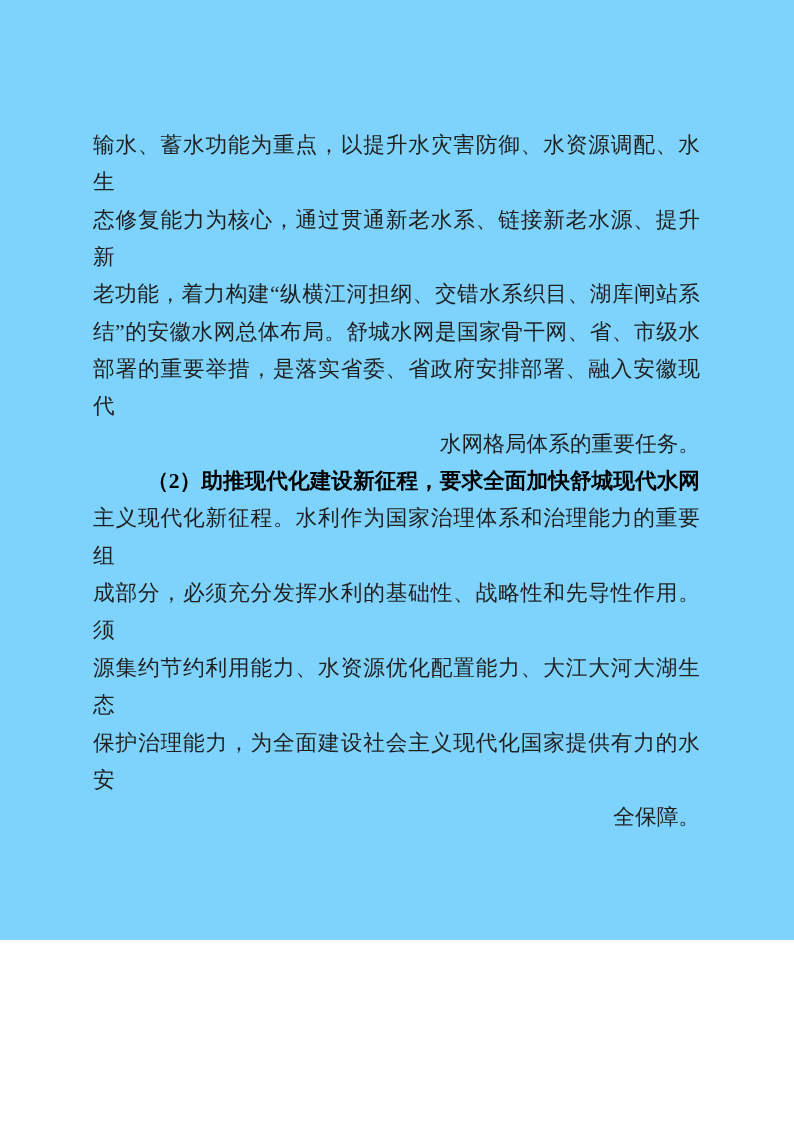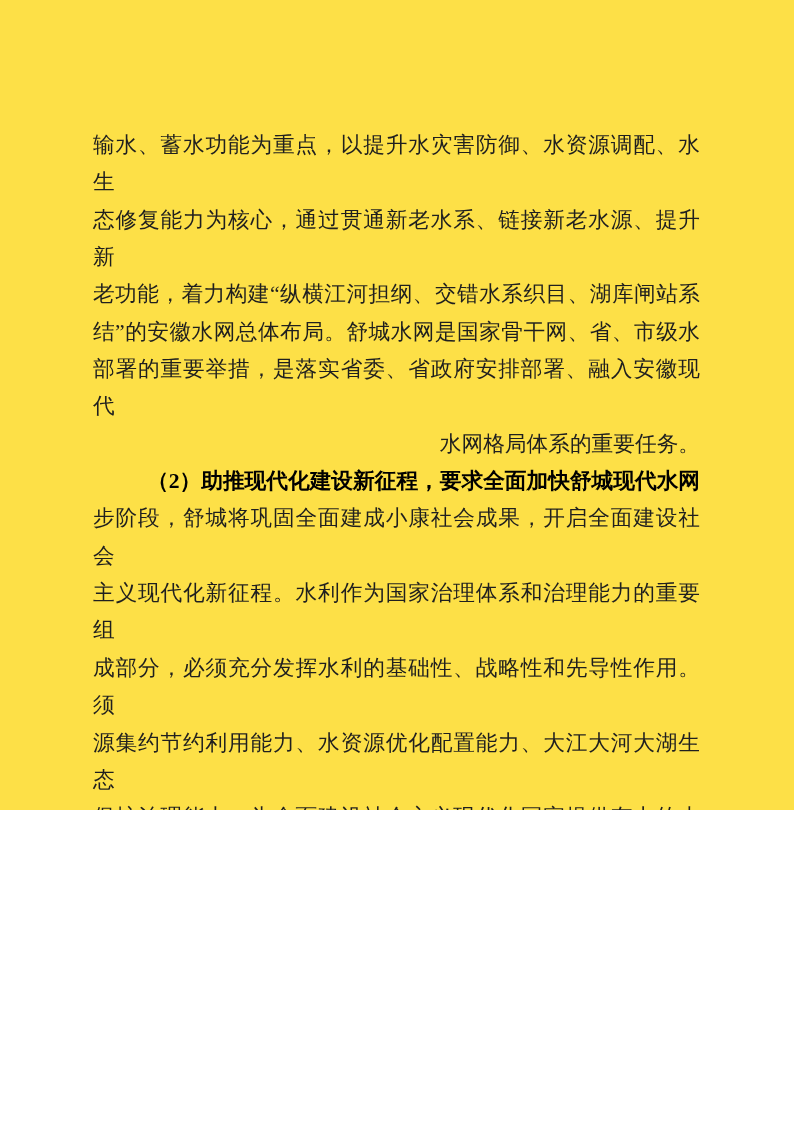--- a/index.html
+++ b/index.html
@@ -3,22 +3,22 @@
 <meta charset="utf-8">
 <style>
   html, body {
     margin: 0;
     padding: 0;
     background: #ffffff;
   }
   .page {
     position: relative;
     width: 794px;
-    height: 810px;
-    background: #fde047;
+    height: 940px;
+    background: #7dd3fc;
     overflow: hidden;
     font-family: "Liberation Serif", "DejaVu Serif", serif;
     color: #1f1f1f;
   }
   .text-area {
     position: absolute;
     left: 93px;
     top: 127px;
     width: 607px;
     font-size: 21.7px;
@@ -67,21 +67,20 @@
         <div class="line j">态修复能力为核心，通过贯通新老水系、链接新老水源、提升新</div>
         <div class="line j">老功能，着力构建“纵横江河担纲、交错水系织目、湖库闸站系</div>
         <div class="line j">结”的安徽水网总体布局。舒城水网是国家骨干网、省、市级水</div>
         <div class="line j">部署的重要举措，是落实省委、省政府安排部署、融入安徽现代</div>
         <div class="line">水网格局体系的重要任务。</div>
       </div>
       <div class="block heading">
         <div class="line ind">（2）助推现代化建设新征程，要求全面加快舒城现代水网</div>
       </div>
       <div class="block paragraph">
-        <div class="line j">步阶段，舒城将巩固全面建成小康社会成果，开启全面建设社会</div>
         <div class="line j">主义现代化新征程。水利作为国家治理体系和治理能力的重要组</div>
         <div class="line j">成部分，必须充分发挥水利的基础性、战略性和先导性作用。须</div>
         <div class="line j">源集约节约利用能力、水资源优化配置能力、大江大河大湖生态</div>
         <div class="line j">保护治理能力，为全面建设社会主义现代化国家提供有力的水安</div>
         <div class="line">全保障。</div>
       </div>
     </div>
   <div class="footer">17</div>
 </div>
 

